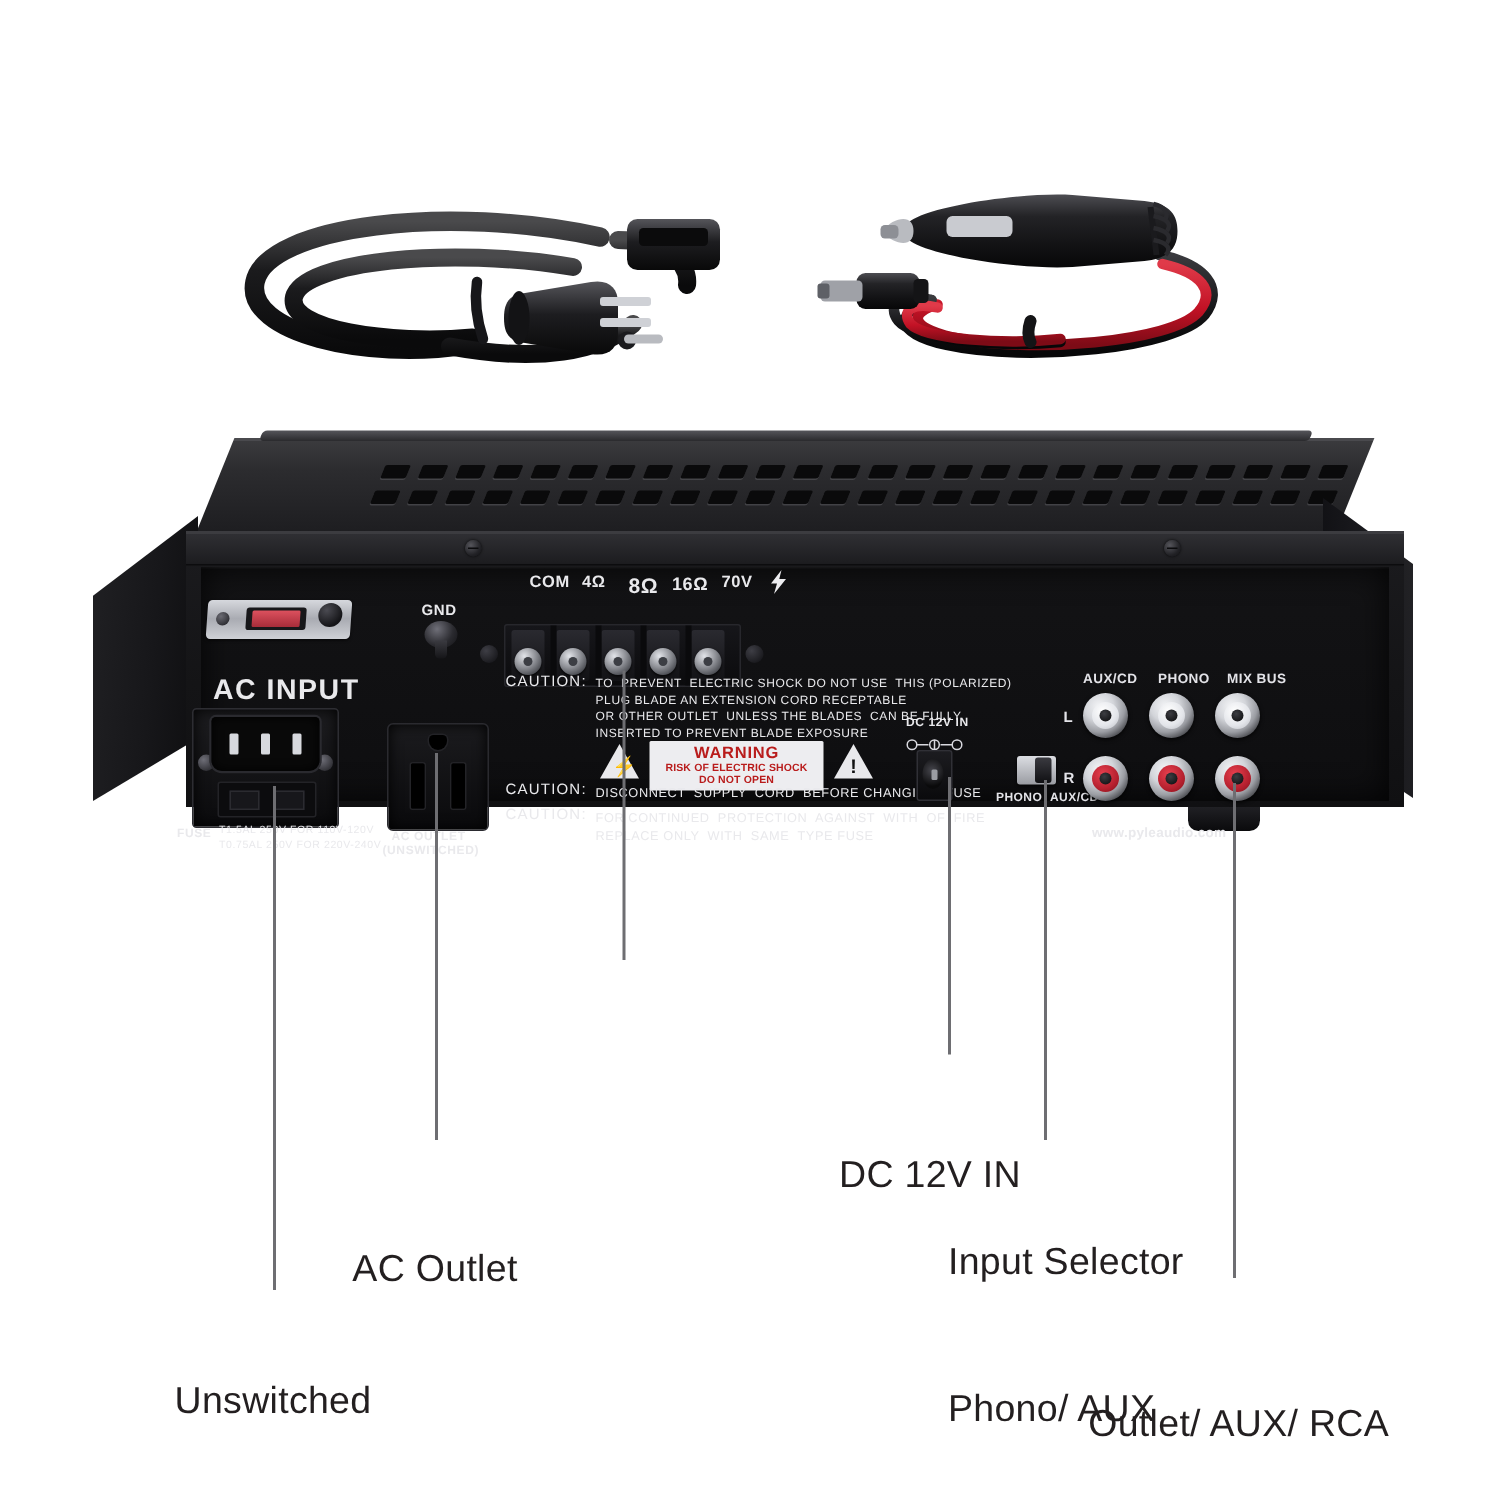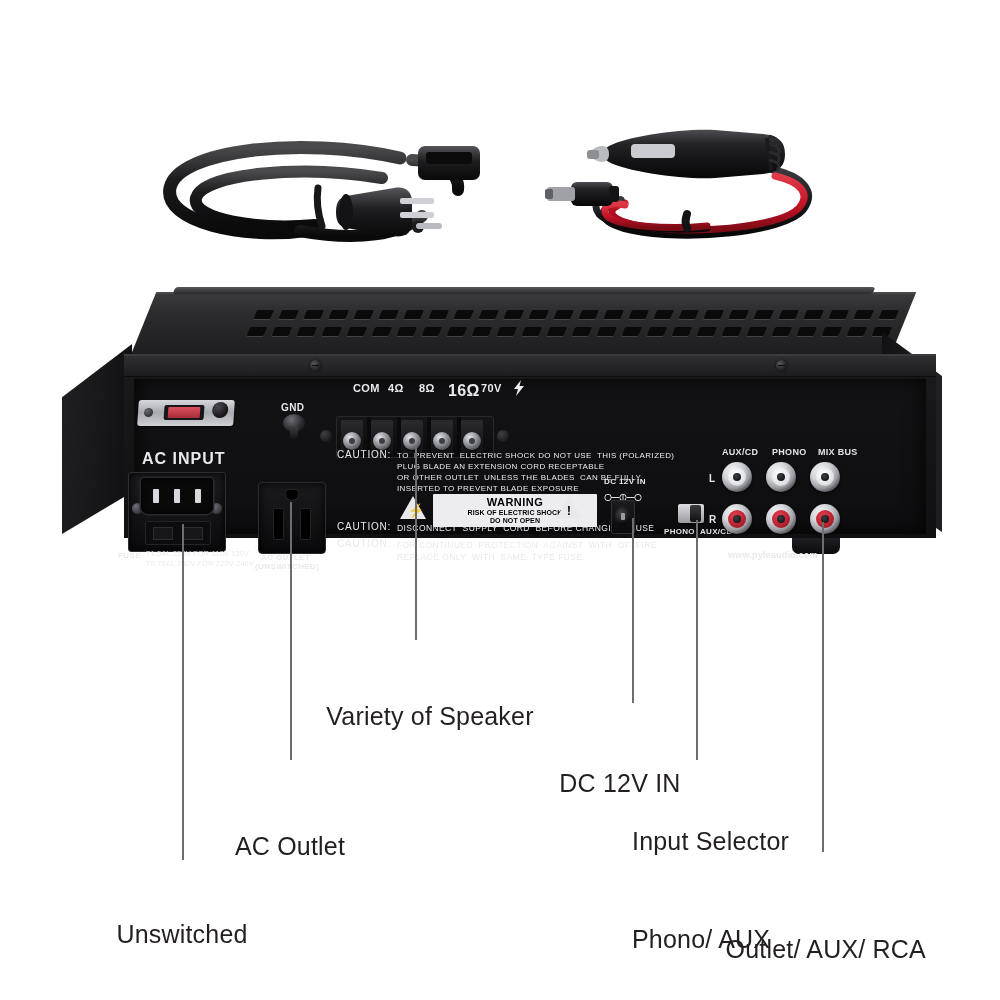--- a/index.html
+++ b/index.html
@@ -130,22 +130,22 @@
   .term .lug:after{content:"";position:absolute;left:6px;top:6px;width:6px;height:6px;
      border-radius:50%;background:#3c3e44;}
   .termscr{position:absolute;width:12px;height:12px;border-radius:50%;
      background:radial-gradient(circle at 34% 32%,#3e3e45,#0e0e11);}
 
   
   .tri{position:absolute;width:0;height:0;border-left:13px solid transparent;
        border-right:13px solid transparent;border-bottom:23px solid #e9e9ec;}
   .tri span{position:absolute;left:-5px;top:8px;width:10px;text-align:center;
        color:#111;font-size:13px;font-weight:bold;line-height:1;}
-  .warnbox{position:absolute;background:#ededf0;border-radius:1px;padding:2px 26px;
-       text-align:center;color:#000000;}
+  .warnbox{position:absolute;background:#ededf0;border-radius:1px;padding:2px 2px;
+       text-align:center;color:#b91c1c;}
   .warnbox .wt{font-size:11px;font-weight:bold;letter-spacing:.5px;line-height:1.15;}
   .warnbox .ws{font-size:7px;font-weight:bold;letter-spacing:.1px;line-height:1.2;}
 
   
   .dcjack{position:absolute;left:611px;top:500px;width:22px;height:32px;
      background:linear-gradient(180deg,#1c1c20,#0a0a0c);border:1.5px solid #303036;border-radius:2px;}
   .dcjack .hole{position:absolute;left:3px;top:5px;width:14px;height:20px;border-radius:50%;
      background:radial-gradient(circle at 45% 38%,#45454c,#0a0a0b 72%);}
   .dcjack .pin{position:absolute;left:8.5px;top:12px;width:4px;height:7px;background:#9a9ca2;border-radius:1px;}
   .dcsym{position:absolute;left:604px;top:488px;width:38px;height:9px;}
@@ -339,21 +339,21 @@
 
   <div class="ptxt b" style="left:150px;top:398px;font-size:12px;">VOLTAGE</div>
   <div class="volt-plate">
     <div class="volt-scr" style="left:6px;top:8px;"></div>
     <div class="volt-win">
         <div class="volt-red"></div>
       </div>
     <div class="volt-knob"></div>
   </div>
 
-  <div class="ptxt b" style="left:142px;top:450px;font-size:16px;letter-spacing:1px;">AC INPUT</div>
+  <div class="ptxt b" style="left:142px;top:450px;font-size:19px;letter-spacing:1px;">AC INPUT</div>
   <div class="iec">
     <div class="iec-scr" style="left:3px;top:30px;"></div>
     <div class="iec-scr" style="right:3px;top:30px;"></div>
     <div class="iec-mouth">
       <div class="iec-pin" style="left:12px;"></div>
       <div class="iec-pin" style="left:33px;"></div>
       <div class="iec-pin" style="left:54px;"></div>
     </div>
     <div class="iec-fuse"></div>
   </div>
@@ -370,22 +370,22 @@
   <div class="outlet">
     <div class="gnd-hole"></div>
     <div class="slot" style="left:15px;top:26px;width:9px;height:30px;"></div>
     <div class="slot" style="left:42px;top:26px;width:9px;height:30px;"></div>
   </div>
   <div class="ptxt b" style="left:261px;top:553px;font-size:8px;">AC OUTLET</div>
   <div class="ptxt b" style="left:255px;top:562px;font-size:8px;">(UNSWITCHED)</div>
 
   <div class="ptxt b" style="left:353px;top:382px;font-size:11px;">COM</div>
   <div class="ptxt b" style="left:388px;top:382px;font-size:11px;">4Ω</div>
-  <div class="ptxt b" style="left:419px;top:382px;font-size:11px;">8Ω</div>
-  <div class="ptxt b" style="left:448px;top:382px;font-size:16px;">16Ω</div>
+  <div class="ptxt b" style="left:419px;top:382px;font-size:14px;">8Ω</div>
+  <div class="ptxt b" style="left:448px;top:382px;font-size:12px;">16Ω</div>
   <div class="ptxt b" style="left:481px;top:382px;font-size:11px;">70V</div>
   <div style="position:absolute;left:512px;top:380px;">
     <svg width="14" height="16" viewBox="0 0 14 16">
         <path d="M9 0 L2 9 L6 9 L4 16 L12 6 L7.5 6 Z" fill="#ededf0"></path>
       </svg>
   </div>
 
   <div class="termblk">
     <div class="term" style="left:4px;">
         <div class="lug"></div>
@@ -500,21 +500,20 @@
   <div class="callout c" style="left:60px;top:853px;width:244px;">
     <div>Unswitched</div>
     
   </div>
 
   <div class="callout c" style="left:170px;top:765px;width:240px;">
     <div>AC Outlet</div>
   </div>
 
   <div class="callout c" style="left:325px;top:635px;width:210px;">
-    <div>Variety of Speaker</div>
   </div>
 
   <div class="callout c" style="left:540px;top:702px;width:160px;">
     <div>DC 12V IN</div>
   </div>
 
   <div class="callout" style="left:632px;top:760px;width:220px;">
     <div>Input Selector</div>
     <div>Phono/ AUX</div>
   </div>

